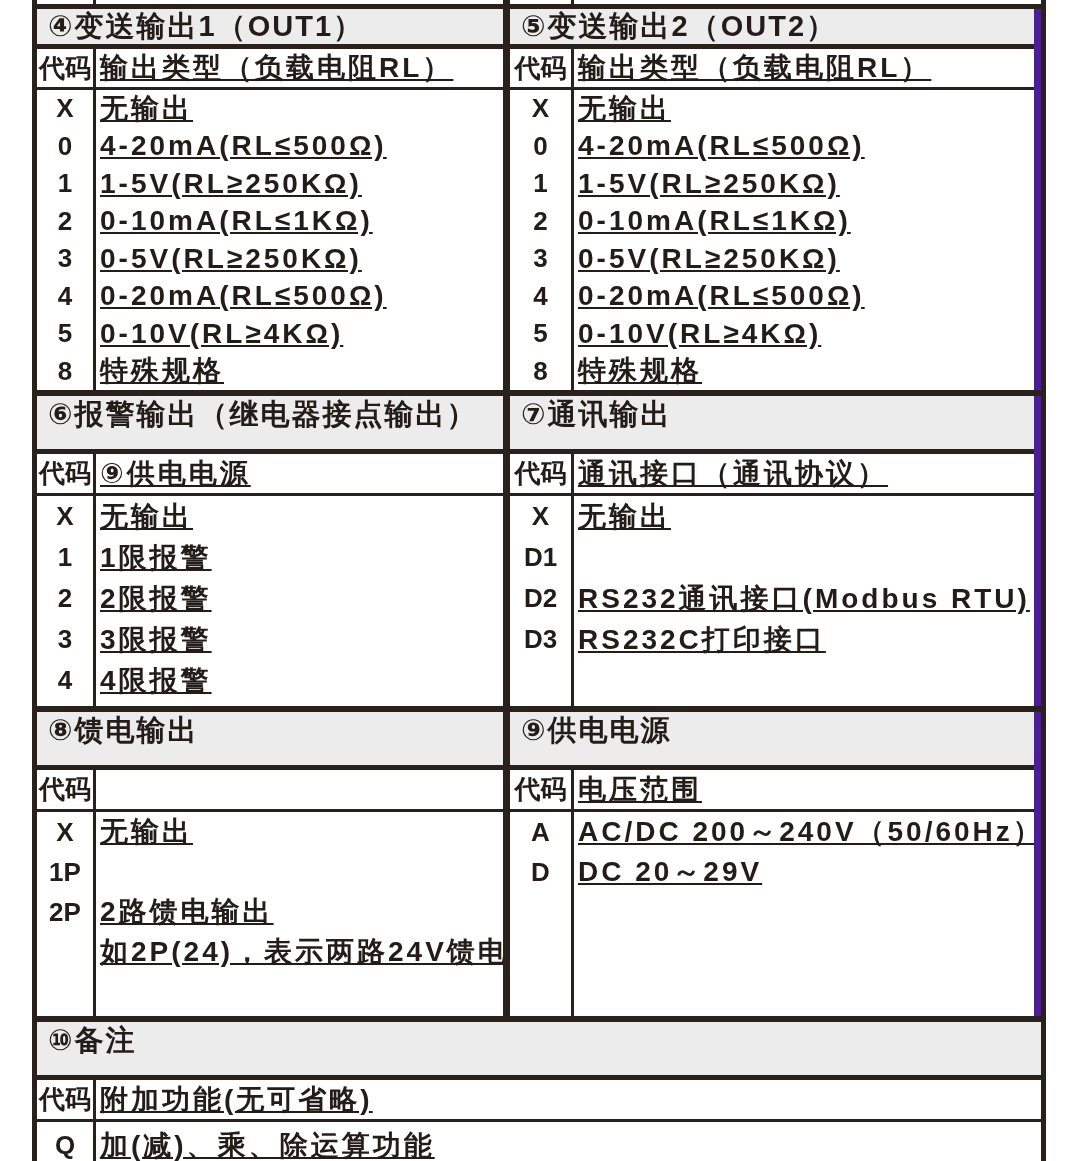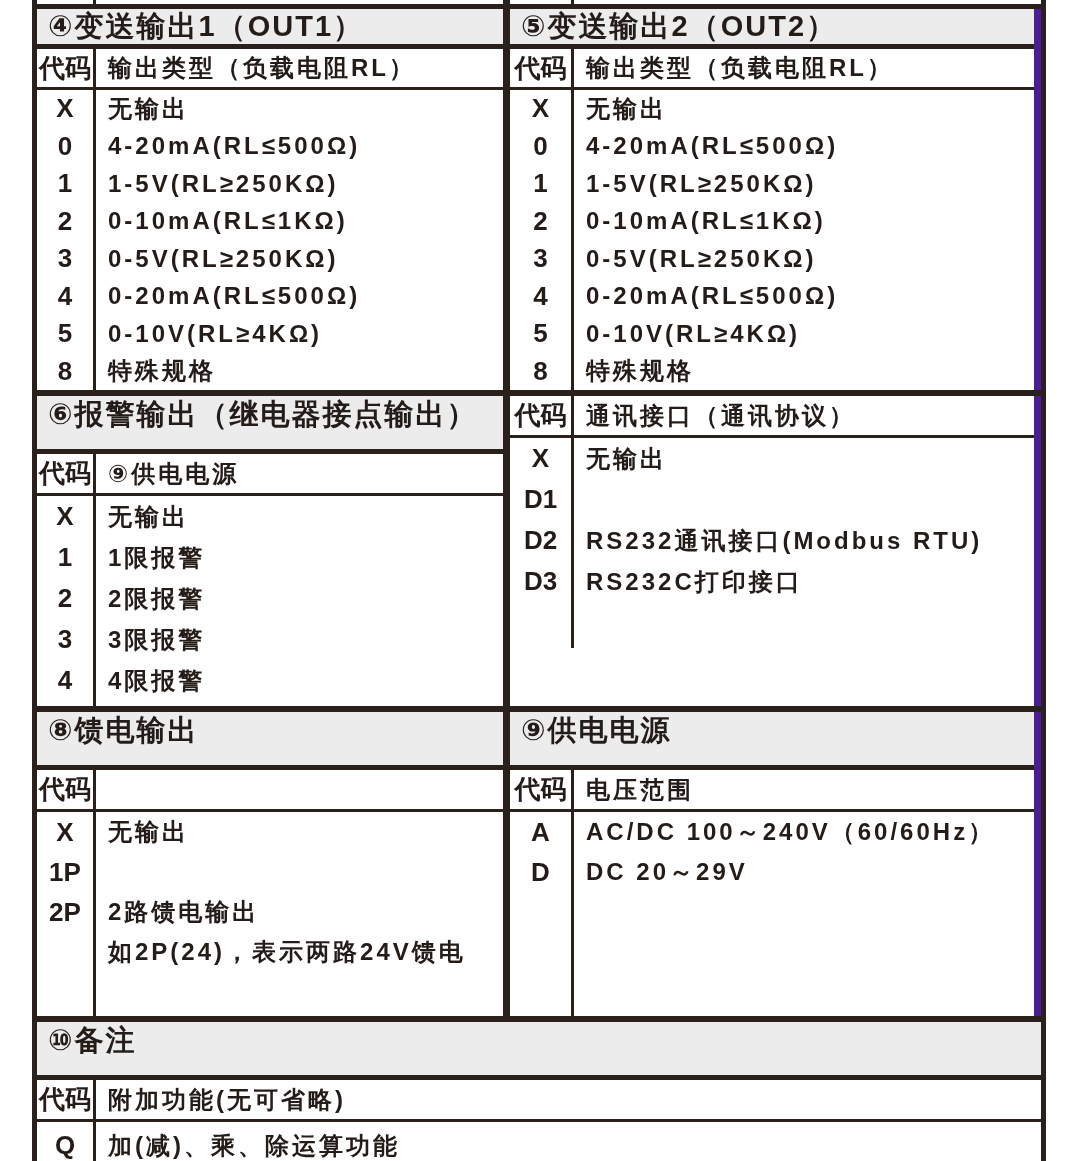--- a/index.html
+++ b/index.html
@@ -43,22 +43,22 @@
     display:flex;align-items:center;height:41px;
     border-bottom:3px solid var(--bc);
   }
   .s67 .hdr-row,.s89 .hdr-row,.s10 .hdr-row{height:42px;}
   .code-cell{
     flex:0 0 56px;text-align:center;font-size:26px;
     white-space:nowrap;overflow:hidden;
   }
   .right .code-cell{flex-basis:61px;}
   .desc-cell{
-    flex:1;padding-left:15px;font-size:24px;letter-spacing:3px;
-    white-space:nowrap;overflow:hidden;
+    flex:1;padding-left:7px;font-size:28px;letter-spacing:3px;
+    white-space:nowrap;overflow:hidden;text-decoration:underline;
   }
   .content{overflow:hidden;}
   .s45 .content{height:300px;}
   .s67 .content{height:210px;}
   .s89 .content{height:204px;}
   .s10 .content{height:47px;}
   .row{display:flex;align-items:center;}
   .s45 .row{height:37.5px;}
   .s67 .row{height:41px;}
   .s89 .row{height:40px;}
@@ -196,20 +196,21 @@
               <div class="desc-cell">3限报警</div>
             </div>
           <div class="row">
               <div class="code-cell">4</div>
               <div class="desc-cell">4限报警</div>
             </div>
         </div>
       </div>
     </div>
     <div class="half right">
+      <div class="sec-title">⑦通讯输出</div>
       <div class="body">
         <div class="vline"></div>
         <div class="hdr-row">
           <div class="code-cell">代码</div>
           <div class="desc-cell">通讯接口（通讯协议）</div>
         </div>
         <div class="content">
           <div class="row">
               <div class="code-cell">X</div>
               <div class="desc-cell">无输出</div>
@@ -261,21 +262,21 @@
       <div class="sec-title">⑨供电电源</div>
       <div class="body">
         <div class="vline"></div>
         <div class="hdr-row">
           <div class="code-cell">代码</div>
           <div class="desc-cell">电压范围</div>
         </div>
         <div class="content">
           <div class="row">
               <div class="code-cell">A</div>
-              <div class="desc-cell">AC/DC 100～240V（60/60Hz）</div>
+              <div class="desc-cell">AC/DC 200～240V（50/60Hz）</div>
             </div>
           <div class="row">
               <div class="code-cell">D</div>
               <div class="desc-cell">DC 20～29V</div>
             </div>
         </div>
       </div>
     </div>
   </div>
 

